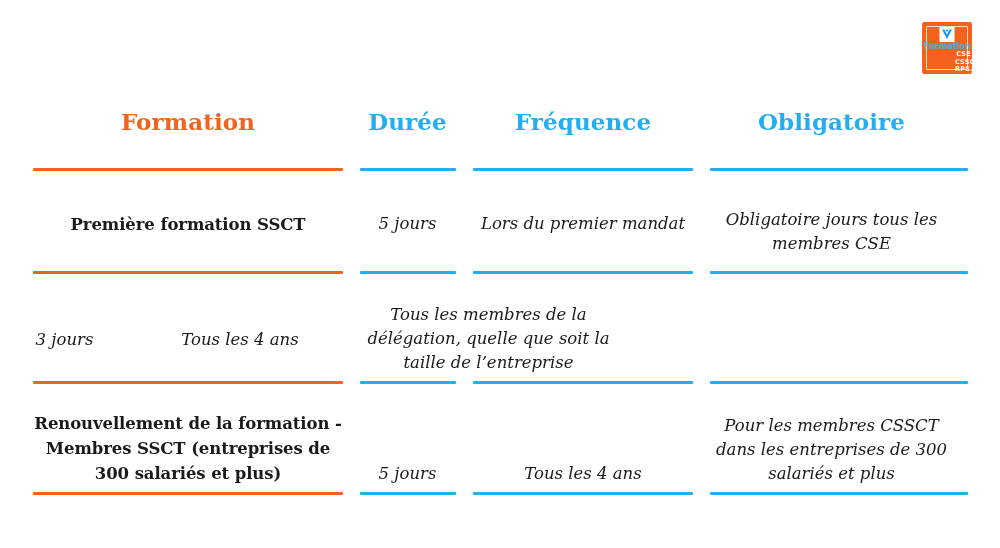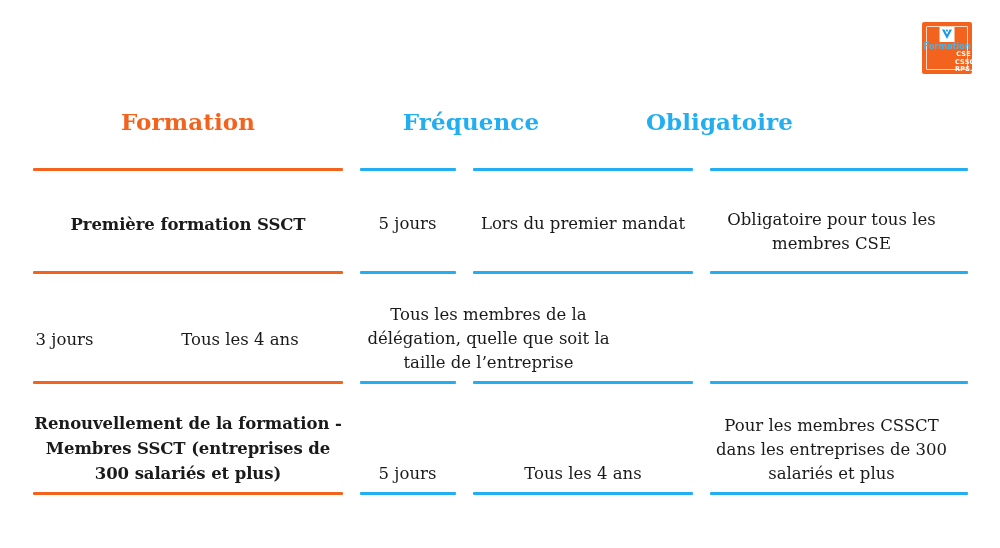--- a/index.html
+++ b/index.html
@@ -124,20 +124,21 @@
   .body-row .c1 {
     font-weight: bold;
     font-size: 16.5px;
     line-height: 25px;
     letter-spacing: -0.1px;
   }
   .body-row .c2,
   .body-row .c3,
   .body-row .c4 {
     font-weight: normal;
+    font-style: italic;
   }
   .r1 { top: 208px; }
   .r2 { top: 303px; }
   .r3 { top: 411px; align-items: flex-end; }
   .r1 .c1, .r1 .c2, .r1 .c3 { padding-top: 4px; }
   .r2 .c2, .r2 .c3 { padding-top: 25px; }
   .r3 .c2, .r3 .c3 { padding-top: 25px; }
 
   
   .rules { position: absolute; left: 0; top: 0; width: 1000px; height: 548px; }
@@ -168,29 +169,30 @@
     <div>CSE</div>
     <div>CSSCT</div>
     <div>RPS...</div>
   </div>
 </div>
 
 <div class="table">
 
   <div class="row header-row">
     <div class="cell c1 h-orange">Formation</div>
+    <div class="cell c2 h-blue">Durée</div>
     <div class="cell c3 h-blue">Fréquence</div>
     <div class="cell c4 h-blue">Obligatoire</div>
   </div>
 
   <div class="row body-row r1">
     <div class="cell c1">Première formation SSCT</div>
     <div class="cell c2">5 jours</div>
     <div class="cell c3">Lors du premier mandat</div>
-    <div class="cell c4">Obligatoire pour tous les membres CSE</div>
+    <div class="cell c4">Obligatoire jours tous les membres CSE</div>
   </div>
 
   <div class="row body-row r2">
     <div class="cell c2">3 jours</div>
     <div class="cell c3">Tous les 4 ans</div>
     <div class="cell c4">Tous les membres de la délégation, quelle que soit la taille de l’entreprise</div>
   </div>
 
   <div class="row body-row r3">
     <div class="cell c1">Renouvellement de la formation - Membres SSCT (entreprises de 300 salariés et plus)</div>

